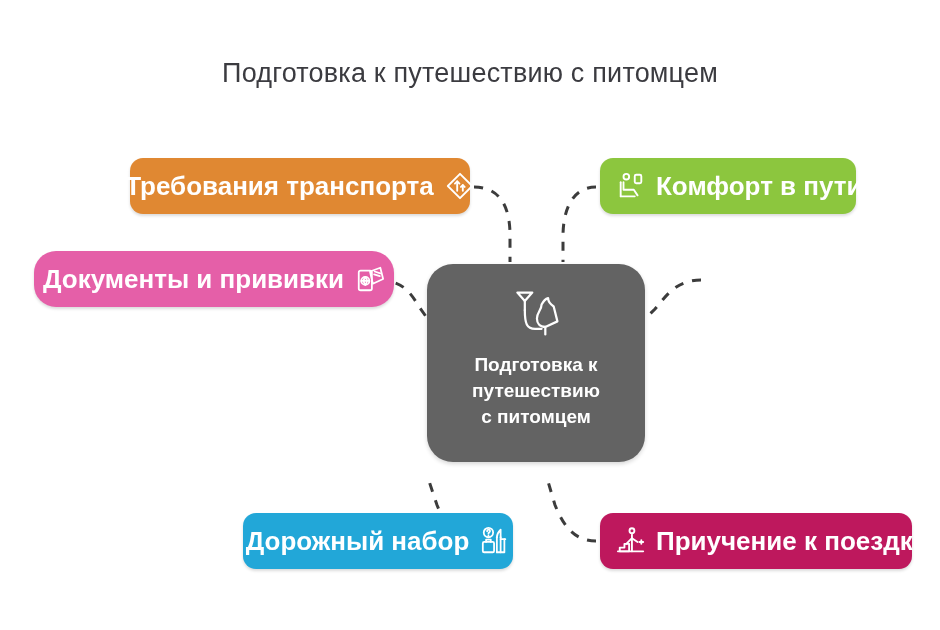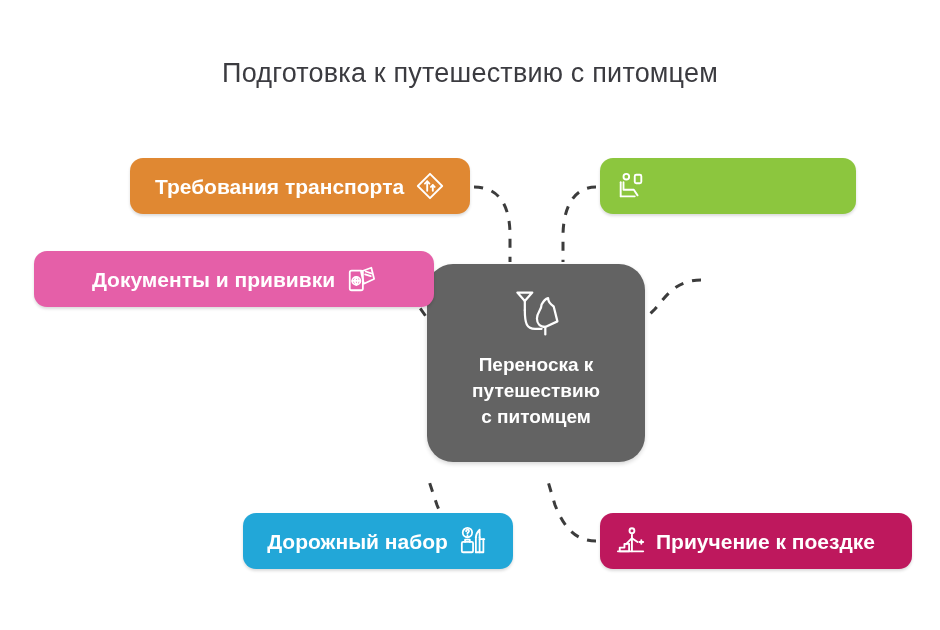--- a/index.html
+++ b/index.html
@@ -84,37 +84,37 @@
     display: flex;
     align-items: center;
     border-radius: 13px;
     box-shadow: 0 2px 3px rgba(0,0,0,.14);
     box-sizing: border-box;
     padding: 0 16px;
     height: 56px;
   }
   .node .label {
     color: #ffffff;
-    font-size: 21px;
+    font-size: 26px;
     font-weight: 700;
     white-space: nowrap;
     line-height: 1;
   }
   .node .ico {
     width: 30px;
     height: 30px;
     flex: 0 0 30px;
     display: block;
   }
   .node.icon-right .ico { margin-left: 11px; }
   .node.icon-left  .ico { margin-right: 10px; }
 
   
   #node-transport { left: 130px; top: 158px;  width: 340px; justify-content: center; }
-  #node-documents { left: 34px;  top: 251px;  width: 400px; justify-content: center; }
+  #node-documents { left: 34px;  top: 251px;  width: 360px; justify-content: center; border-radius: 22px; }
   #node-comfort   { left: 600px; top: 158px;  width: 256px; justify-content: flex-start; }
   #node-carrier   { left: 705px; top: 251px;  width: 207px; justify-content: flex-start; }
   #node-kit       { left: 203px; top: 513px;  width: 270px; justify-content: center; }
   #node-training  { left: 600px; top: 513px;  width: 312px; justify-content: flex-start; }
 </style>
 </head>
 <body>
 
 <div id="stage">
 
@@ -132,21 +132,21 @@
   </svg>
 
   <div class="center-node">
     <svg class="center-icon" viewBox="0 0 64 58" fill="none" stroke="#ffffff" stroke-width="2.4" stroke-linecap="round" stroke-linejoin="round">
       <path d="M12,7 L28,7 L20,16 Z"></path>
       <path d="M20,16 L20,26"></path>
       <path d="M20,26 C20,40 22,46 31,46 L38,46"></path>
       <path d="M38,20 C38,20 41,14 45,13 C45,18 48,20 51,22 L55,38 L42,44 C36,44 33,40 33,35 C33,28 38,26 38,20 Z"></path>
       <path d="M42,44 L42,52"></path>
     </svg>
-    <div class="center-label">Переноска к
+    <div class="center-label">Подготовка к
 путешествию
 с питомцем</div>
   </div>
 
   <div class="node icon-right" id="node-transport" style="background:#e08832;">
     <span class="label">Требования транспорта</span>
     <svg class="ico" viewBox="0 0 32 32" fill="none" stroke="#ffffff" stroke-width="2" stroke-linecap="round" stroke-linejoin="round">
       <path d="M16,3 L29,16 L16,29 L3,16 Z"></path>
       <path d="M13,21 L13,11"></path>
       <path d="M10.6,13.4 L13,11 L15.4,13.4"></path>
@@ -169,20 +169,21 @@
   </div>
 
   <div class="node icon-left" id="node-comfort" style="background:#8cc63e;">
     <svg class="ico" viewBox="0 0 32 32" fill="none" stroke="#ffffff" stroke-width="2" stroke-linecap="round" stroke-linejoin="round">
       <circle cx="11" cy="6" r="3"></circle>
       <path d="M8,12 L8,20 L19,20 L23,26"></path>
       <path d="M5,12 L5,27"></path>
       <path d="M5,27 L20,27"></path>
       <rect x="20" y="4" width="7" height="9" rx="1.6"></rect>
     </svg>
+    <span class="label">Комфорт в пути</span>
   </div>
 
 
   <div class="node icon-right" id="node-kit" style="background:#22a7d8;margin-left:40px;">
     <span class="label">Дорожный набор</span>
     <svg class="ico" viewBox="0 0 32 32" fill="none" stroke="#ffffff" stroke-width="1.9" stroke-linecap="round" stroke-linejoin="round">
       <circle cx="9" cy="7" r="5"></circle>
       <path d="M7.6,5.6 C7.6,4.5 8.4,3.9 9.2,3.9 C10.1,3.9 10.7,4.6 10.7,5.4 C10.7,6.7 9,6.7 9,8.2"></path>
       <path d="M9,10 L9,10.4"></path>
       <rect x="3" y="17" width="12" height="11" rx="1.4"></rect>

